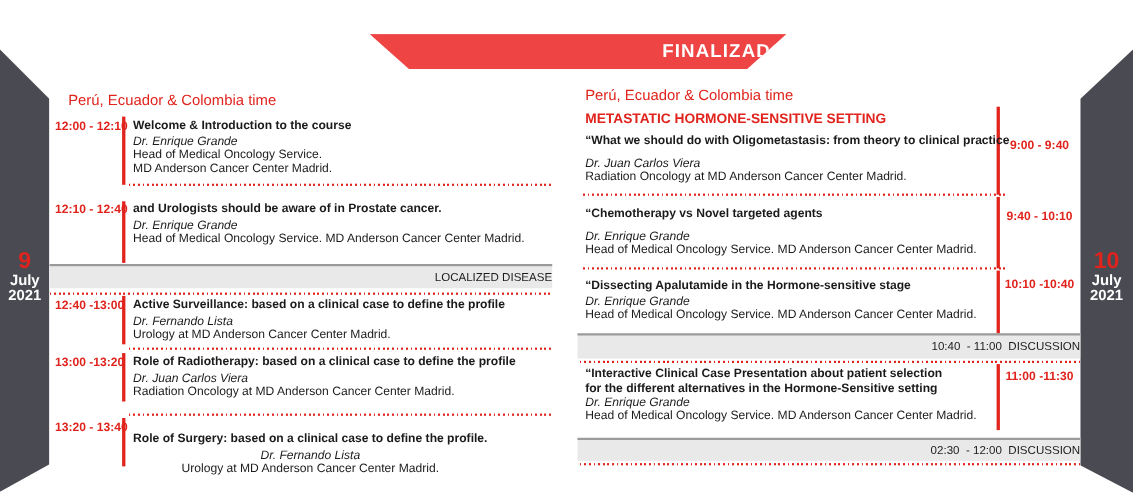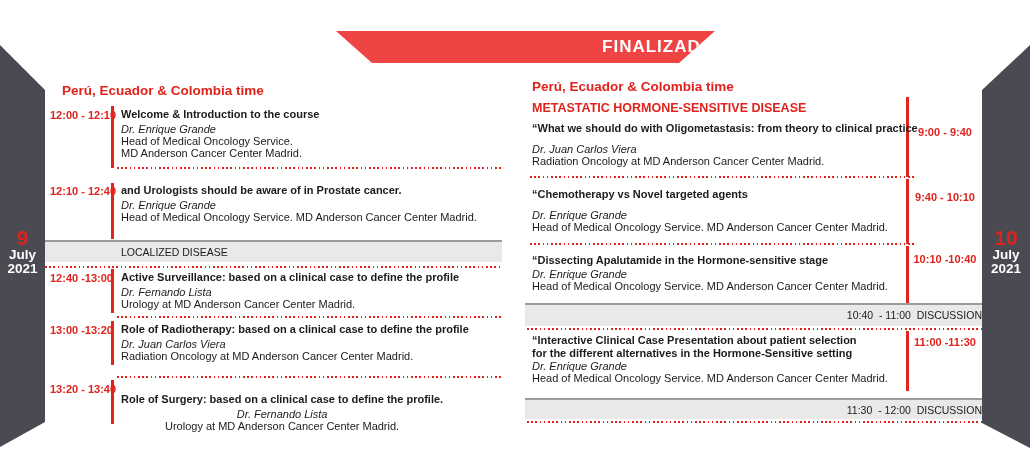--- a/index.html
+++ b/index.html
@@ -23,21 +23,21 @@
   }
 
   
   .ribbon{background:#4A4A52;top:0;height:450px;}
   .ribbon.left{left:0;width:45px;clip-path:polygon(0 45px,45px 90px,45px 422px,0 447px);}
   .ribbon.right{left:982px;width:48px;clip-path:polygon(0 90px,48px 45px,48px 448px,0 423px);}
   .ribbon .date{position:absolute;top:227px;left:0;width:100%;text-align:center;font-weight:bold;}
   .ribbon .day{color:#E0231C;font-size:21px;line-height:21px;}
   .ribbon .my{color:#ffffff;font-size:13.5px;line-height:13.5px;}
 
-  .tz{color:#E0231C;font-weight:bold;font-size:13.5px;white-space:nowrap;}
+  .tz{color:#E0231C;font-weight:normal;font-size:13.5px;white-space:nowrap;}
   .sect-hd{color:#E0231C;font-weight:bold;font-size:12.5px;white-space:nowrap;}
 
   .session .title{font-weight:bold;font-size:11px;line-height:12.5px;white-space:nowrap;color:#1B1B1B;}
   .session .speaker{font-style:italic;font-size:11px;line-height:12px;white-space:nowrap;}
   .session .detail{font-size:11px;line-height:12px;white-space:nowrap;}
   .lsession .title:first-child{margin-bottom:2px;}
   .rsession .gap{height:8px;}
   .rsession .gap.tight{height:1px;}
 
   .time{color:#E0231C;font-weight:bold;font-size:11px;white-space:nowrap;}
@@ -46,21 +46,21 @@
 
   .vrule{width:2.5px;background:#E0231C;}
 
   .dotted{
     height:2px;
     background-image:repeating-linear-gradient(to right,#E0231C 0 1.6px,transparent 1.6px 4.2px);
   }
 
   .graybar{
     background:#E9E9E9;border-top:2.5px solid #9B9B9B;
-    font-size:10.5px;color:#1B1B1B;
+    font-size:10.5px;color:#1B1B1B;text-align:right;
   }
   .graybar .lbl{line-height:20px;white-space:pre;}
   .graybar.center{text-align:right;}
 </style>
 </head>
 <body>
 
 <div class="abs banner">
   <span>FINALIZADO</span>
 </div>
@@ -129,21 +129,21 @@
 <div class="abs graybar" style="left:45px;top:240px;width:457px;height:20px;">
   <span class="lbl" style="margin-left:76px;">LOCALIZED DISEASE</span>
 </div>
 
 <div class="abs dotted" style="left:117px;top:167px;width:385px;"></div>
 <div class="abs dotted" style="left:45px;top:266px;width:457px;"></div>
 <div class="abs dotted" style="left:117px;top:316px;width:385px;"></div>
 <div class="abs dotted" style="left:117px;top:376px;width:385px;"></div>
 
 <div class="abs tz" style="left:532px;top:79px;">Perú, Ecuador &amp; Colombia time</div>
-<div class="abs sect-hd" style="left:532px;top:101px;">METASTATIC HORMONE-SENSITIVE DISEASE</div>
+<div class="abs sect-hd" style="left:532px;top:101px;">METASTATIC HORMONE-SENSITIVE SETTING</div>
 
 <div class="abs time r" style="left:910px;top:126px;">9:00 - 9:40</div>
 <div class="abs time r" style="left:910px;top:191px;">9:40 - 10:10</div>
 <div class="abs time r" style="left:910px;top:253px;">10:10 -10:40</div>
 <div class="abs time r" style="left:910px;top:336px;">11:00 -11:30</div>
 
 <div class="abs vrule" style="left:906px;top:97px;height:80px;"></div>
 <div class="abs vrule" style="left:906px;top:179px;height:65px;"></div>
 <div class="abs vrule" style="left:906px;top:246px;height:58px;"></div>
 <div class="abs vrule" style="left:906px;top:331px;height:60px;"></div>
@@ -174,19 +174,19 @@
   <div class="title">for the different alternatives in the Hormone-Sensitive setting</div>
   <div class="gap tight"></div>
   <div class="speaker">Dr. Enrique Grande</div>
   <div class="detail">Head of Medical Oncology Service. MD Anderson Cancer Center Madrid.</div>
 </div>
 
 <div class="abs graybar center" style="left:525px;top:303px;width:457px;height:21px;">
   <span class="lbl">10:40  - 11:00  DISCUSSION</span>
 </div>
 <div class="abs graybar center" style="left:525px;top:398px;width:457px;height:19px;">
-  <span class="lbl">11:30  - 12:00  DISCUSSION</span>
+  <span class="lbl">02:30  - 12:00  DISCUSSION</span>
 </div>
 
 <div class="abs dotted" style="left:530px;top:176px;width:386px;"></div>
 <div class="abs dotted" style="left:530px;top:243px;width:386px;"></div>
 <div class="abs dotted" style="left:527px;top:328px;width:455px;"></div>
 <div class="abs dotted" style="left:527px;top:421px;width:455px;"></div>
 
 </body></html>

